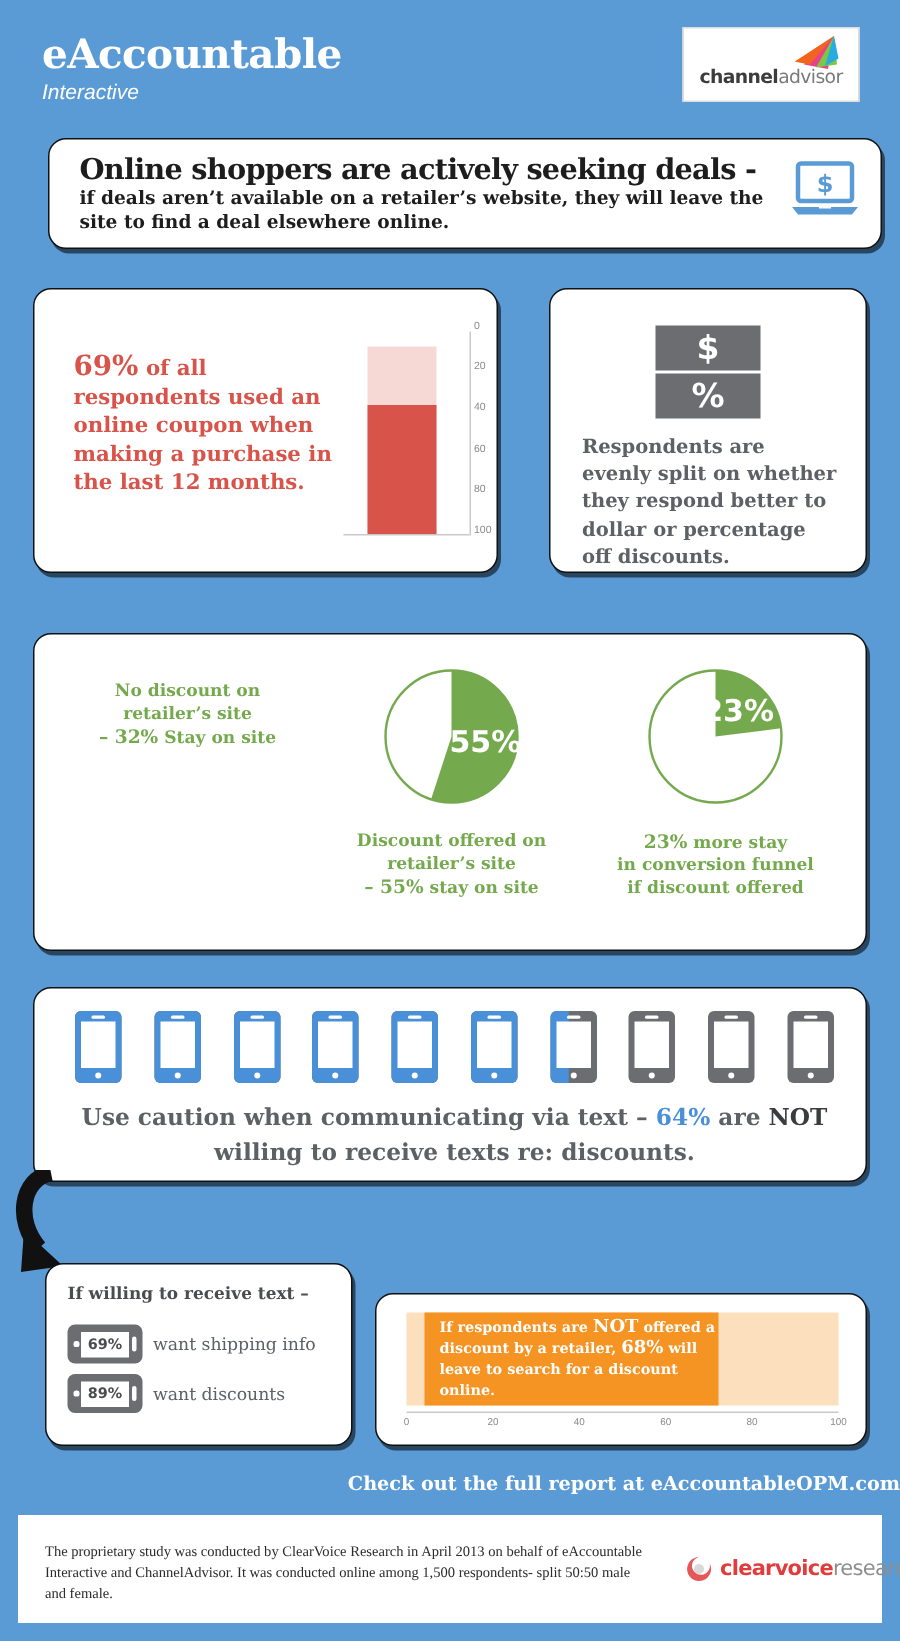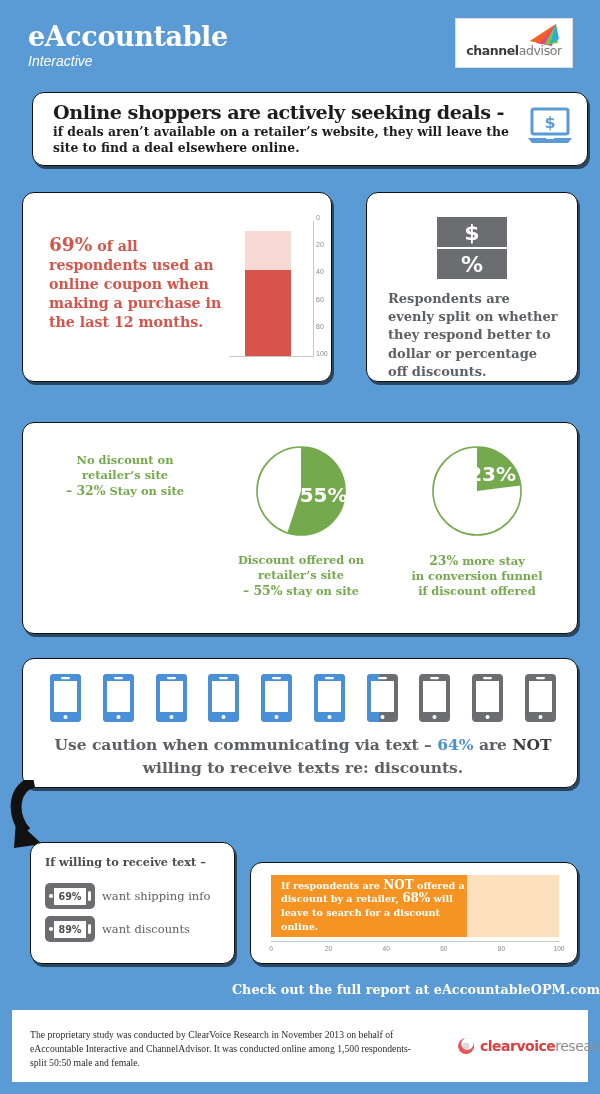--- a/index.html
+++ b/index.html
@@ -160,21 +160,21 @@
   .hphone .spk {
     position:absolute; right:4px; top:8px; width:3px; height:10px;
     background:#fff; border-radius:2px;
   }
 
   
   .orange-card { left:250px; top:862px; width:328px; height:102px; }
   .ob-wrap { position:absolute; left:20px; top:12px; width:288px; height:62px; }
   .ob-track { position:absolute; left:0; top:0; width:100%; height:100%; background:#fce0bd; }
   .ob-fill {
-    position:absolute; left:0; top:0; height:100%; background:#f59323;
+    position:absolute; left:12px; top:0; height:100%; background:#f59323;
     display:flex; align-items:center;
   }
   .ob-text {
     padding-left:10px; width:205px;
     font-family:"DejaVu Serif", serif; font-weight:bold;
     font-size:9.6px; line-height:13.6px; color:#fff;
   }
   .ob-text .big { font-size:12px; }
   .ob-axis {
     position:absolute; left:20px; top:78px; width:288px; height:1px; background:#c9c9c9;
@@ -515,21 +515,21 @@
         <span style="left: 121.2px;">40</span>
         <span style="left: 178.8px;">60</span>
         <span style="left: 236.4px;">80</span>
         <span style="left: 294px;">100</span>
       </div>
   </div>
 
   <div class="cta">Check out the full report at eAccountableOPM.com</div>
 
   <div class="footer-box">
-    <div class="footer-text">The proprietary study was conducted by ClearVoice Research in November 2013 on behalf of eAccountable Interactive and ChannelAdvisor. It was conducted online among 1,500 respondents- split 50:50 male and female.</div>
+    <div class="footer-text">The proprietary study was conducted by ClearVoice Research in April 2013 on behalf of eAccountable Interactive and ChannelAdvisor. It was conducted online among 1,500 respondents- split 50:50 male and female.</div>
     <div class="cv-logo">
       <svg width="20" height="20" viewBox="0 0 20 20">
         <path d="M10 2 a8 8 0 1 0 7 4 a6 6 0 1 1 -7 -4 z" fill="#e23b3b" opacity="0.85"></path>
         <circle cx="10" cy="10" r="3.4" fill="#d9d9d9"></circle>
       </svg>
       <span class="cv-word"><b>clearvoice</b><i>research</i></span>
     </div>
   </div>
 
 </div>

